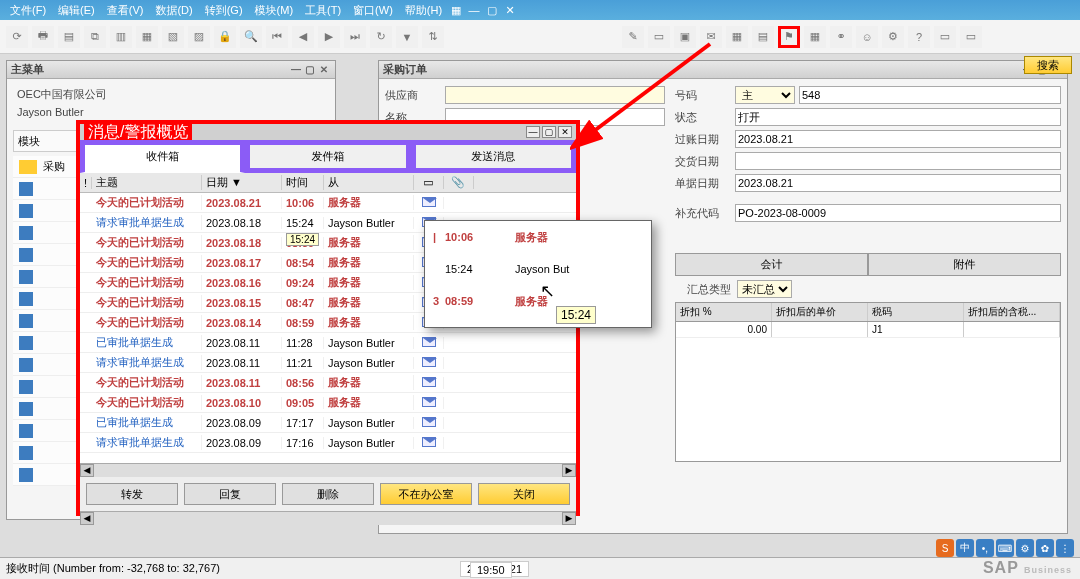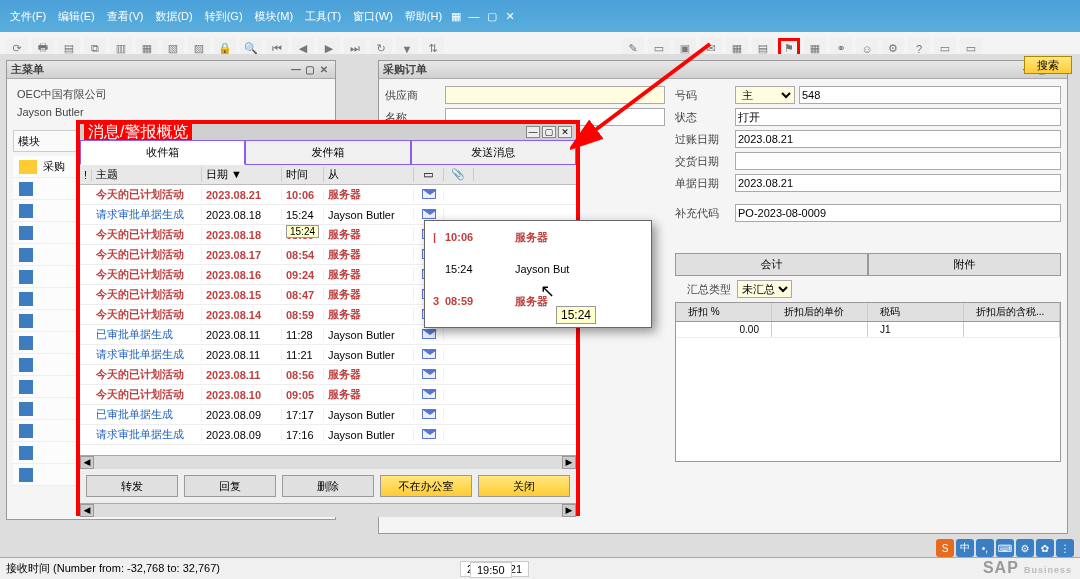--- a/index.html
+++ b/index.html
@@ -1,18 +1,18 @@
 <!DOCTYPE html>
 <html><head>
 <meta charset="utf-8">
 <style>
 * { box-sizing: border-box; margin: 0; padding: 0; font-family: "Microsoft YaHei", Arial, sans-serif; font-size: 11px; }
 body { background: #e8e8e8; width: 1080px; height: 579px; overflow: hidden; position: relative; }
 
-.menubar { background: linear-gradient(#4a9fd8, #5aafde); height: 20px; display: flex; align-items: center; padding: 16px 4px; color: #fff; }
+.menubar { background: linear-gradient(#4a9fd8, #5aafde); height: 20px; display: flex; align-items: center; padding: 4px 4px; color: #fff; }
 .menubar .menu-item { padding: 0 6px; cursor: pointer; }
 .menubar .title { flex: 1; text-align: center; font-weight: bold; color: #fff; }
 .menubar .win-controls { display: flex; gap: 2px; }
 .menubar .win-controls span { width: 16px; text-align: center; cursor: pointer; }
 
 .toolbar { background: #f4f4f4; height: 34px; display: flex; align-items: center; padding: 0 6px; gap: 4px; border-bottom: 1px solid #ccc; }
 .toolbar .tbtn { width: 22px; height: 22px; display: flex; align-items: center; justify-content: center; border: 1px solid transparent; background: #f0f0f0; color: #777; cursor: pointer; }
 .toolbar .tbtn.hl { border: 3px solid #ff0000; }
 
 .workspace { position: absolute; top: 54px; left: 0; right: 0; bottom: 22px; background: #ddd; }
@@ -36,33 +36,33 @@
 .po-left { width: 280px; }
 .po-right { flex: 1; }
 .field-row { display: flex; align-items: center; height: 20px; margin-bottom: 2px; justify-content: flex-end; }
 .field-row label { width: 60px; color: #444; }
 .field-row input, .field-row select { flex: 1; height: 18px; border: 1px solid #aaa; background: #fffce0; padding: 0 2px; }
 .field-row input.white { background: #fff; }
 .po-tabs { display: flex; margin-top: 130px; border-bottom: 1px solid #999; }
 .po-tab { flex: 1; text-align: center; padding: 3px 12px; background: #e0e0e0; border: 1px solid #999; border-bottom: none; cursor: pointer; }
 .po-grid { border: 1px solid #999; background: #fff; height: 160px; }
 .po-grid-head { display: flex; background: #e0e0e0; border-bottom: 1px solid #999; }
-.po-grid-head div, .po-grid-row div { flex: 1; padding: 2px 12px; border-right: 1px solid #ccc; font-size: 10px; }
+.po-grid-head div, .po-grid-row div { flex: 1; padding: 2px 4px; border-right: 1px solid #ccc; font-size: 10px; }
 .po-grid-row { display: flex; border-bottom: 1px solid #eee; }
 .po-summary { display: flex; align-items: center; gap: 6px; margin: 4px 12px; }
 .po-summary label { color: #444; }
 .po-summary select { border: 1px solid #aaa; background: #fffce0; height: 18px; }
 
 .msg-panel { position: absolute; top: 66px; left: 76px; width: 504px; height: 396px; border: 4px solid #ff0000; background: #f4f4f4; z-index: 10; }
 .msg-title { background: #d0d0d0; height: 16px; display: flex; align-items: center; padding: 0 4px; }
 .msg-title span:first-child { background: #ff0000; color: #fff; padding: 0 4px; font-size: 16px; }
 .msg-title .spacer { flex: 1; }
 .msg-title .wb { width: 14px; height: 12px; border: 1px solid #888; margin-left: 2px; text-align: center; font-size: 9px; cursor: pointer; background: #eee; }
 .msg-tabs { display: flex; background: #eee; }
-.msg-tab { flex: 1; text-align: center; padding: 4px 0; border: 1px solid #8b5cf6; background: #f0f0f0; cursor: pointer; }
+.msg-tab { flex: 1; text-align: center; padding: 4px 0; border: 5px solid #8b5cf6; background: #f0f0f0; cursor: pointer; }
 .msg-tab.active { background: #fff; border-bottom: 1px solid #fff; }
 .msg-grid { background: #fff; height: 290px; overflow: hidden; position: relative; }
 .msg-head { display: flex; background: #e8e8e8; border-bottom: 1px solid #bbb; height: 20px; align-items: center; }
 .msg-head div { padding: 0 4px; border-right: 1px solid #ccc; }
 .c-subj { width: 110px; } .c-date { width: 80px; } .c-time { width: 42px; } .c-from { width: 90px; } .c-ic1 { width: 30px; text-align: center; } .c-ic2 { width: 30px; text-align: center; }
 .msg-row { display: flex; height: 20px; align-items: center; border-bottom: 1px solid #eee; }
 .msg-row div { padding: 0 4px; border-right: 1px solid #f0f0f0; }
 .msg-row.bold { font-weight: bold; color: #c04040; }
 .msg-row.bold .c-from { color: #c04040; }
 .msg-row .c-subj { color: #2060c0; }

